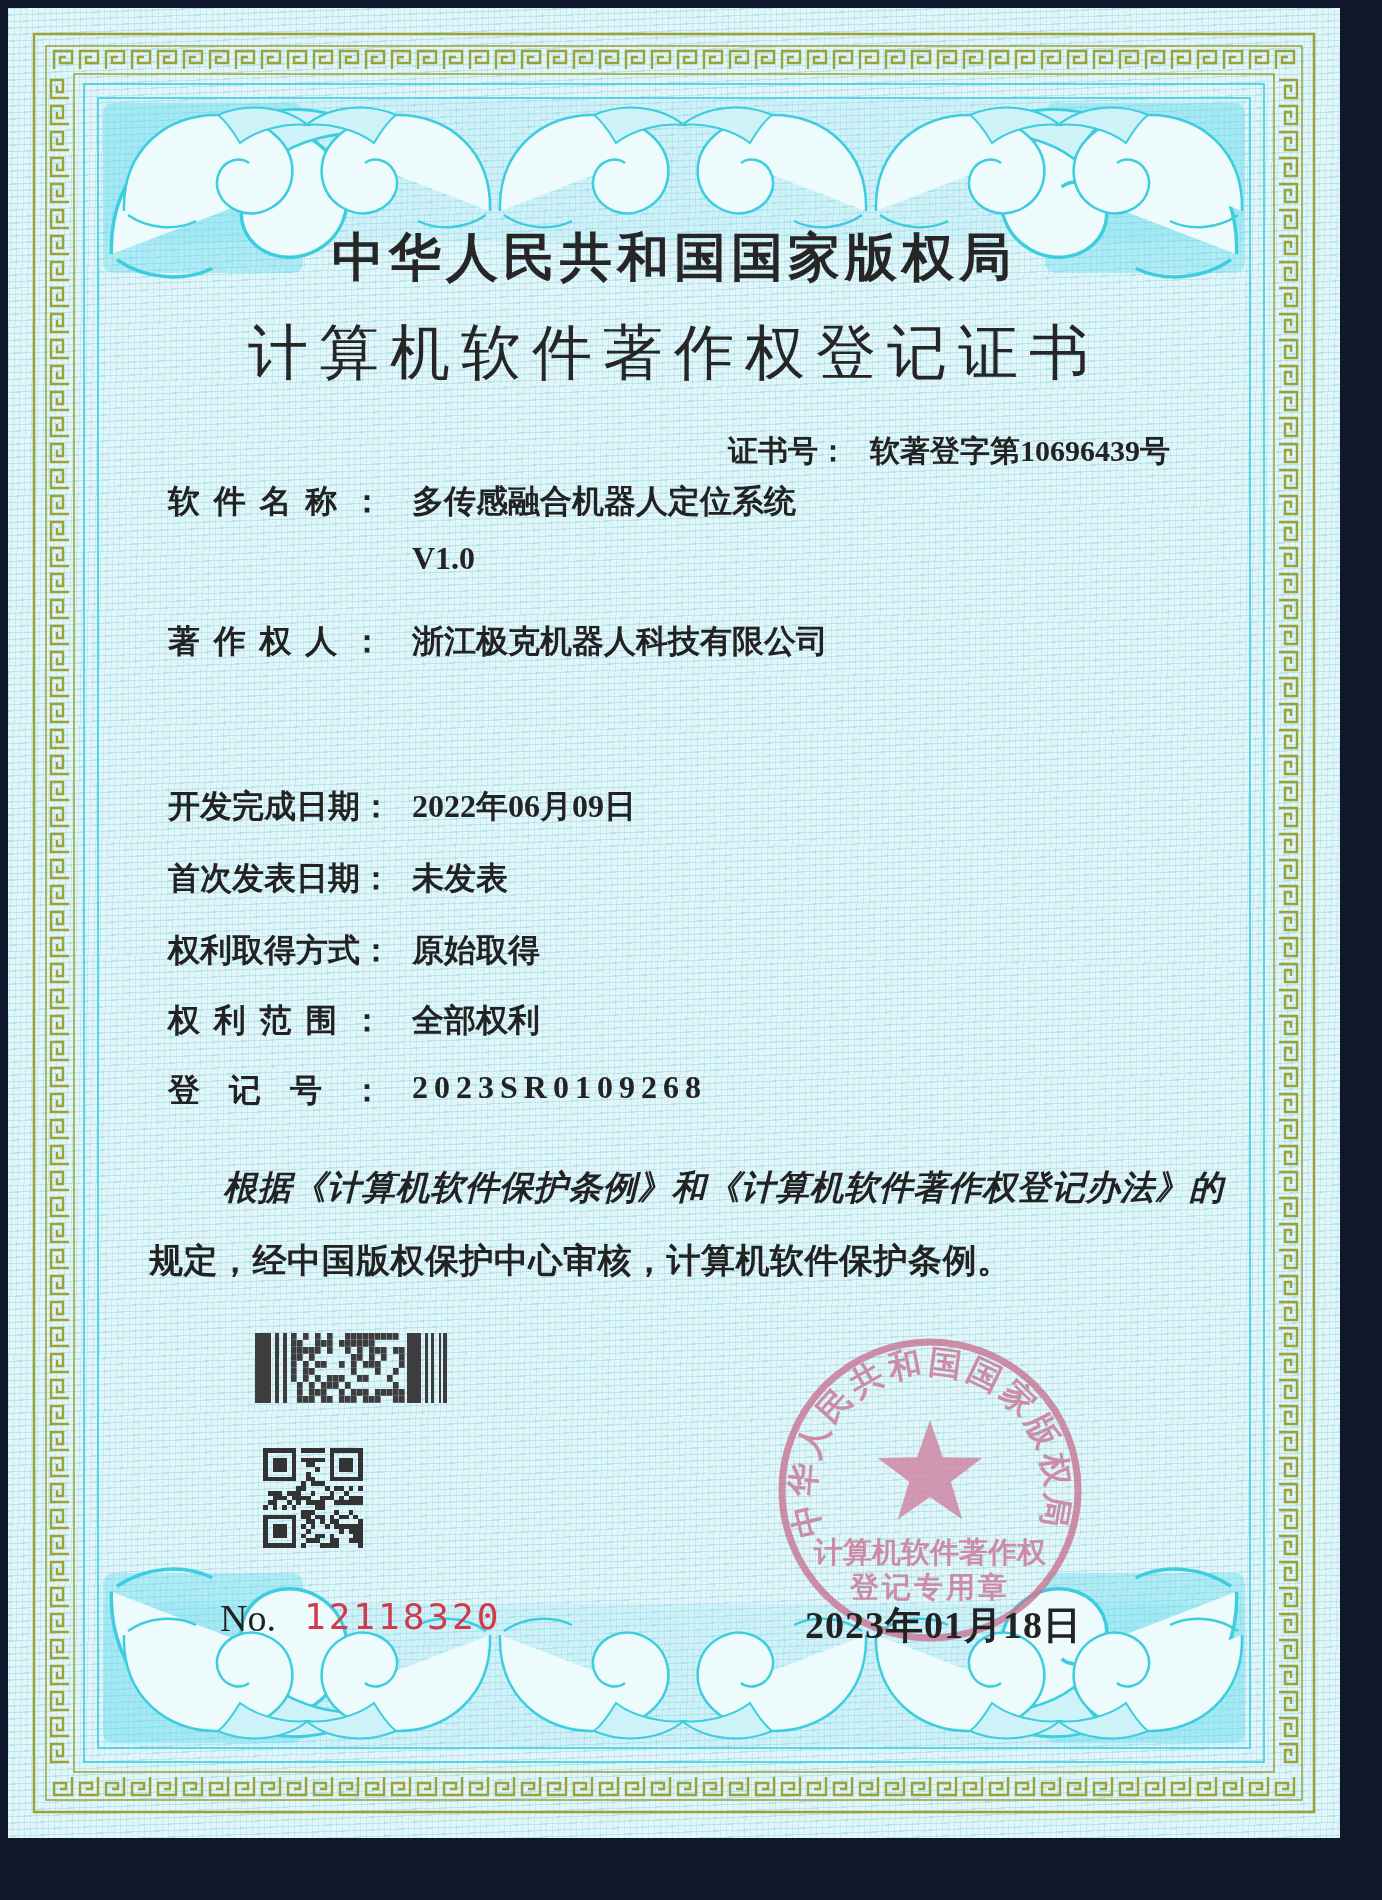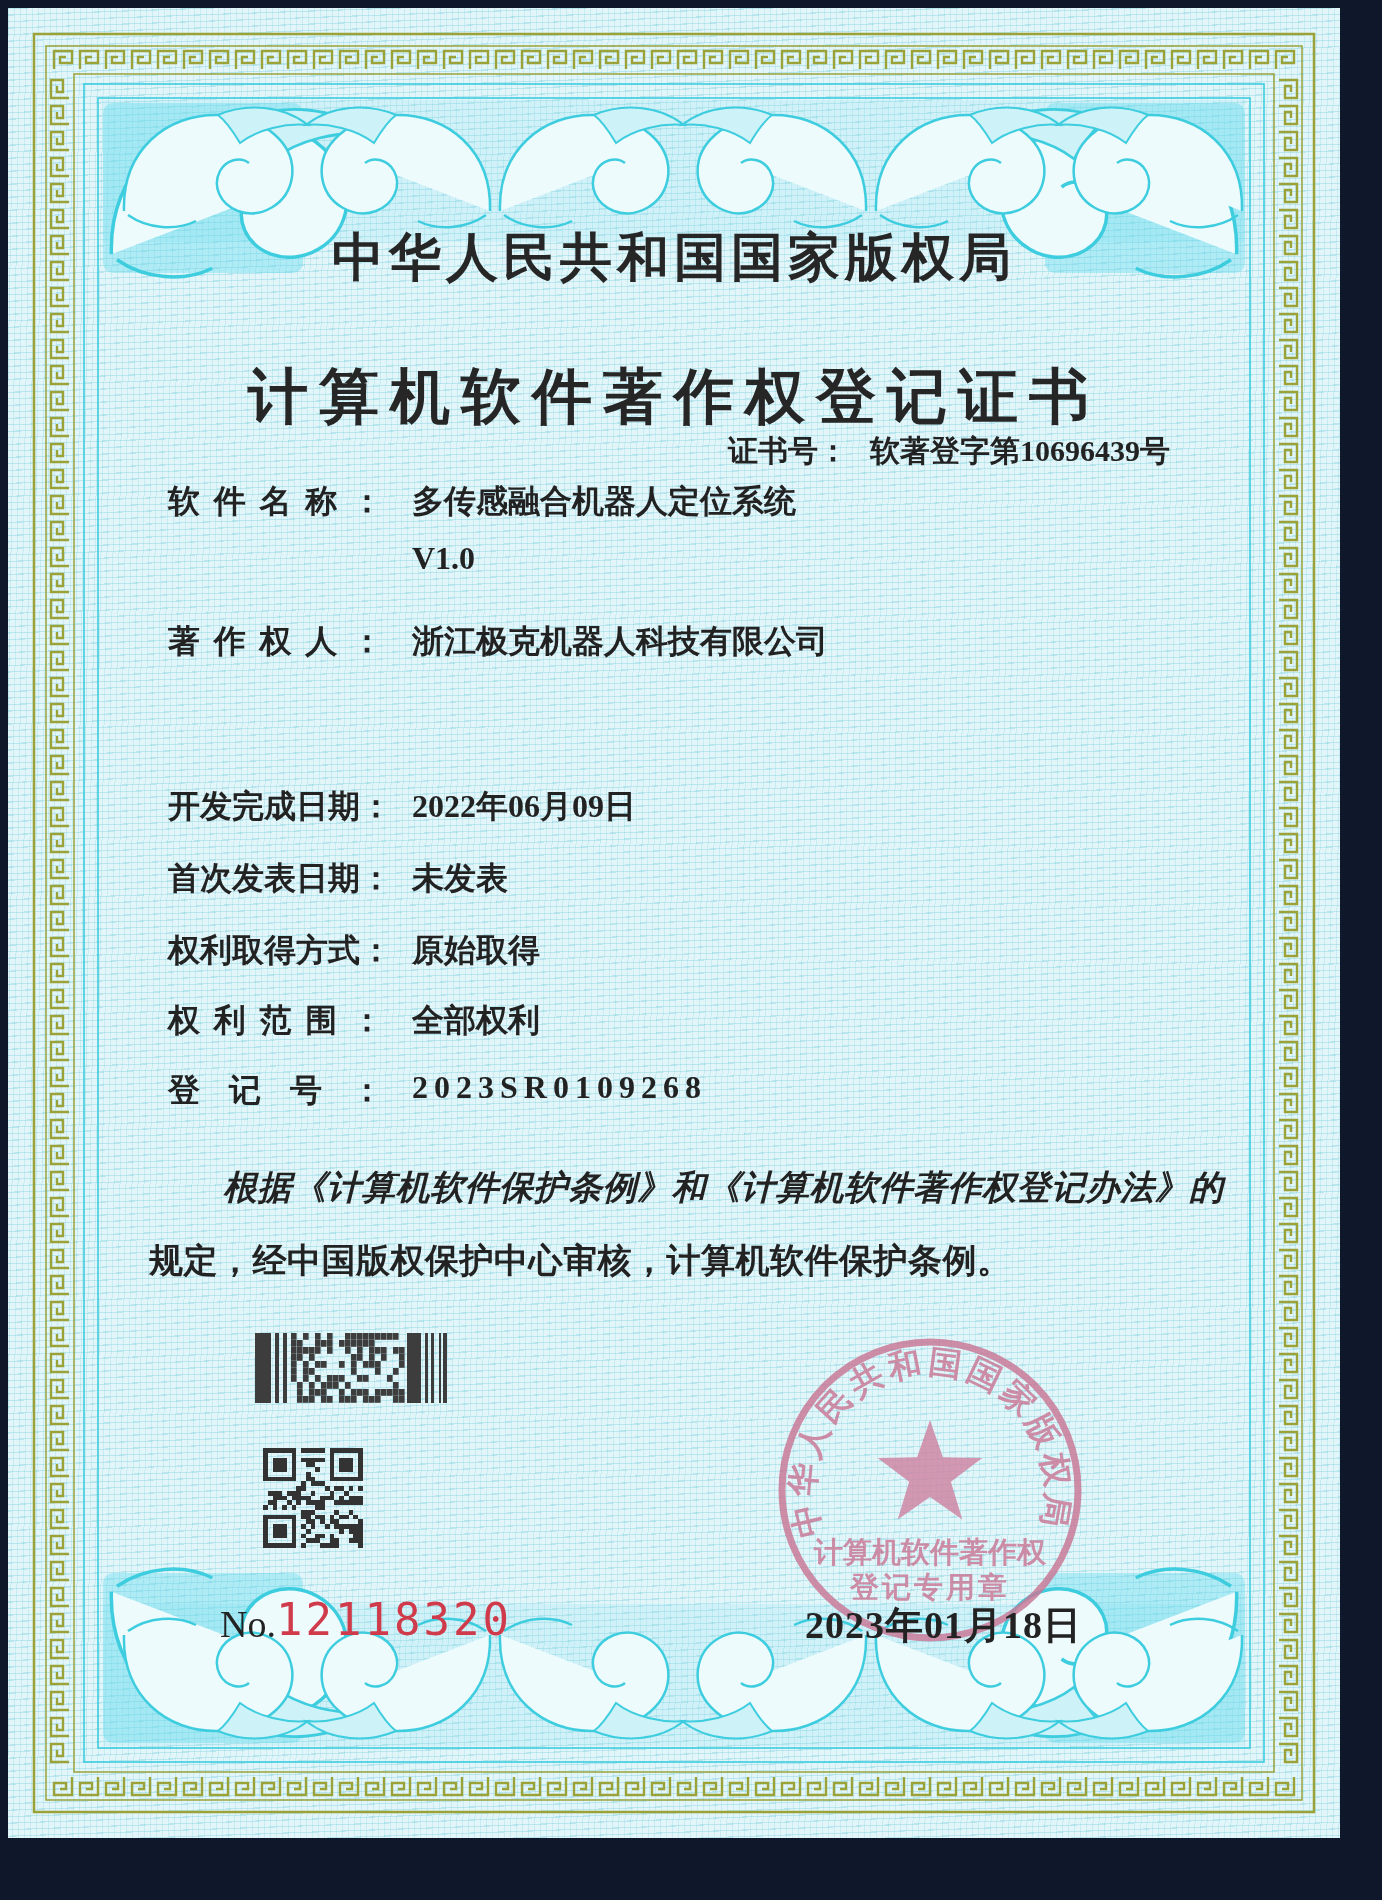--- a/index.html
+++ b/index.html
@@ -7,34 +7,34 @@
         font-family:"Liberation Serif","DejaVu Serif",serif;color:#222;}
   .paper{position:absolute;left:8px;top:8px;width:1332px;height:1830px;
          background:
            repeating-linear-gradient(91deg, rgba(46,177,201,.14) 0 1px, rgba(0,0,0,0) 1px 6px),
            repeating-linear-gradient(178deg, rgba(46,177,201,.22) 0 1.2px, rgba(0,0,0,0) 1.2px 6.5px),
            #e2f5f9;}
   .deco{position:absolute;left:0;top:0;width:1332px;height:1830px;}
   .abs{position:absolute;}
   .centered{left:66px;width:1200px;text-align:center;}
   .authority{top:215px;font-size:52px;font-weight:700;letter-spacing:5px;color:#262626;}
-  .cert-title{top:305px;font-size:60px;font-weight:700;letter-spacing:11px;color:#262626;margin-top:44px;}
+  .cert-title{top:305px;font-size:60px;font-weight:400;letter-spacing:11px;color:#262626;}
   .certno{top:423px;right:170px;font-size:30px;font-weight:700;white-space:nowrap;}
   .certno .lbl{margin-right:22px;}
   .row{left:153px;width:1060px;height:44px;font-size:32px;font-weight:700;white-space:nowrap;}
   .row .lbl{position:absolute;left:0;top:0;width:215px;display:inline-block;
             text-align:justify;text-align-last:justify;padding-left:7px;}
   .row .val{position:absolute;left:251px;top:0;text-align:center;}
   .version{left:404px;top:532px;font-size:32px;font-weight:700;text-align:right;}
   .stmt{font-size:34px;font-weight:700;letter-spacing:.5px;white-space:nowrap;color:#222;}
   .stmt1{left:215px;top:1157px;font-style:italic;}
   .stmt2{left:141px;top:1230px;}
   .serial{left:212px;top:1588px;font-size:38px;font-weight:400;white-space:nowrap;}
   .serial .num{font-family:"DejaVu Sans Mono","Liberation Mono",monospace;
-               font-size:44px;color:#cf3b4b;letter-spacing:3px;
+               font-size:36px;color:#cf3b4b;letter-spacing:3px;margin-left:28px;
                position:relative;top:-2px;}
   .issue-date{left:797px;top:1592px;font-size:38px;font-weight:700;letter-spacing:1px;}
   .reg-latin{letter-spacing:6px;}
   svg text{font-family:"Liberation Serif","DejaVu Serif",serif;}
 </style>
 </head>
 <body>
 
 <div class="page">
   <div class="paper">

